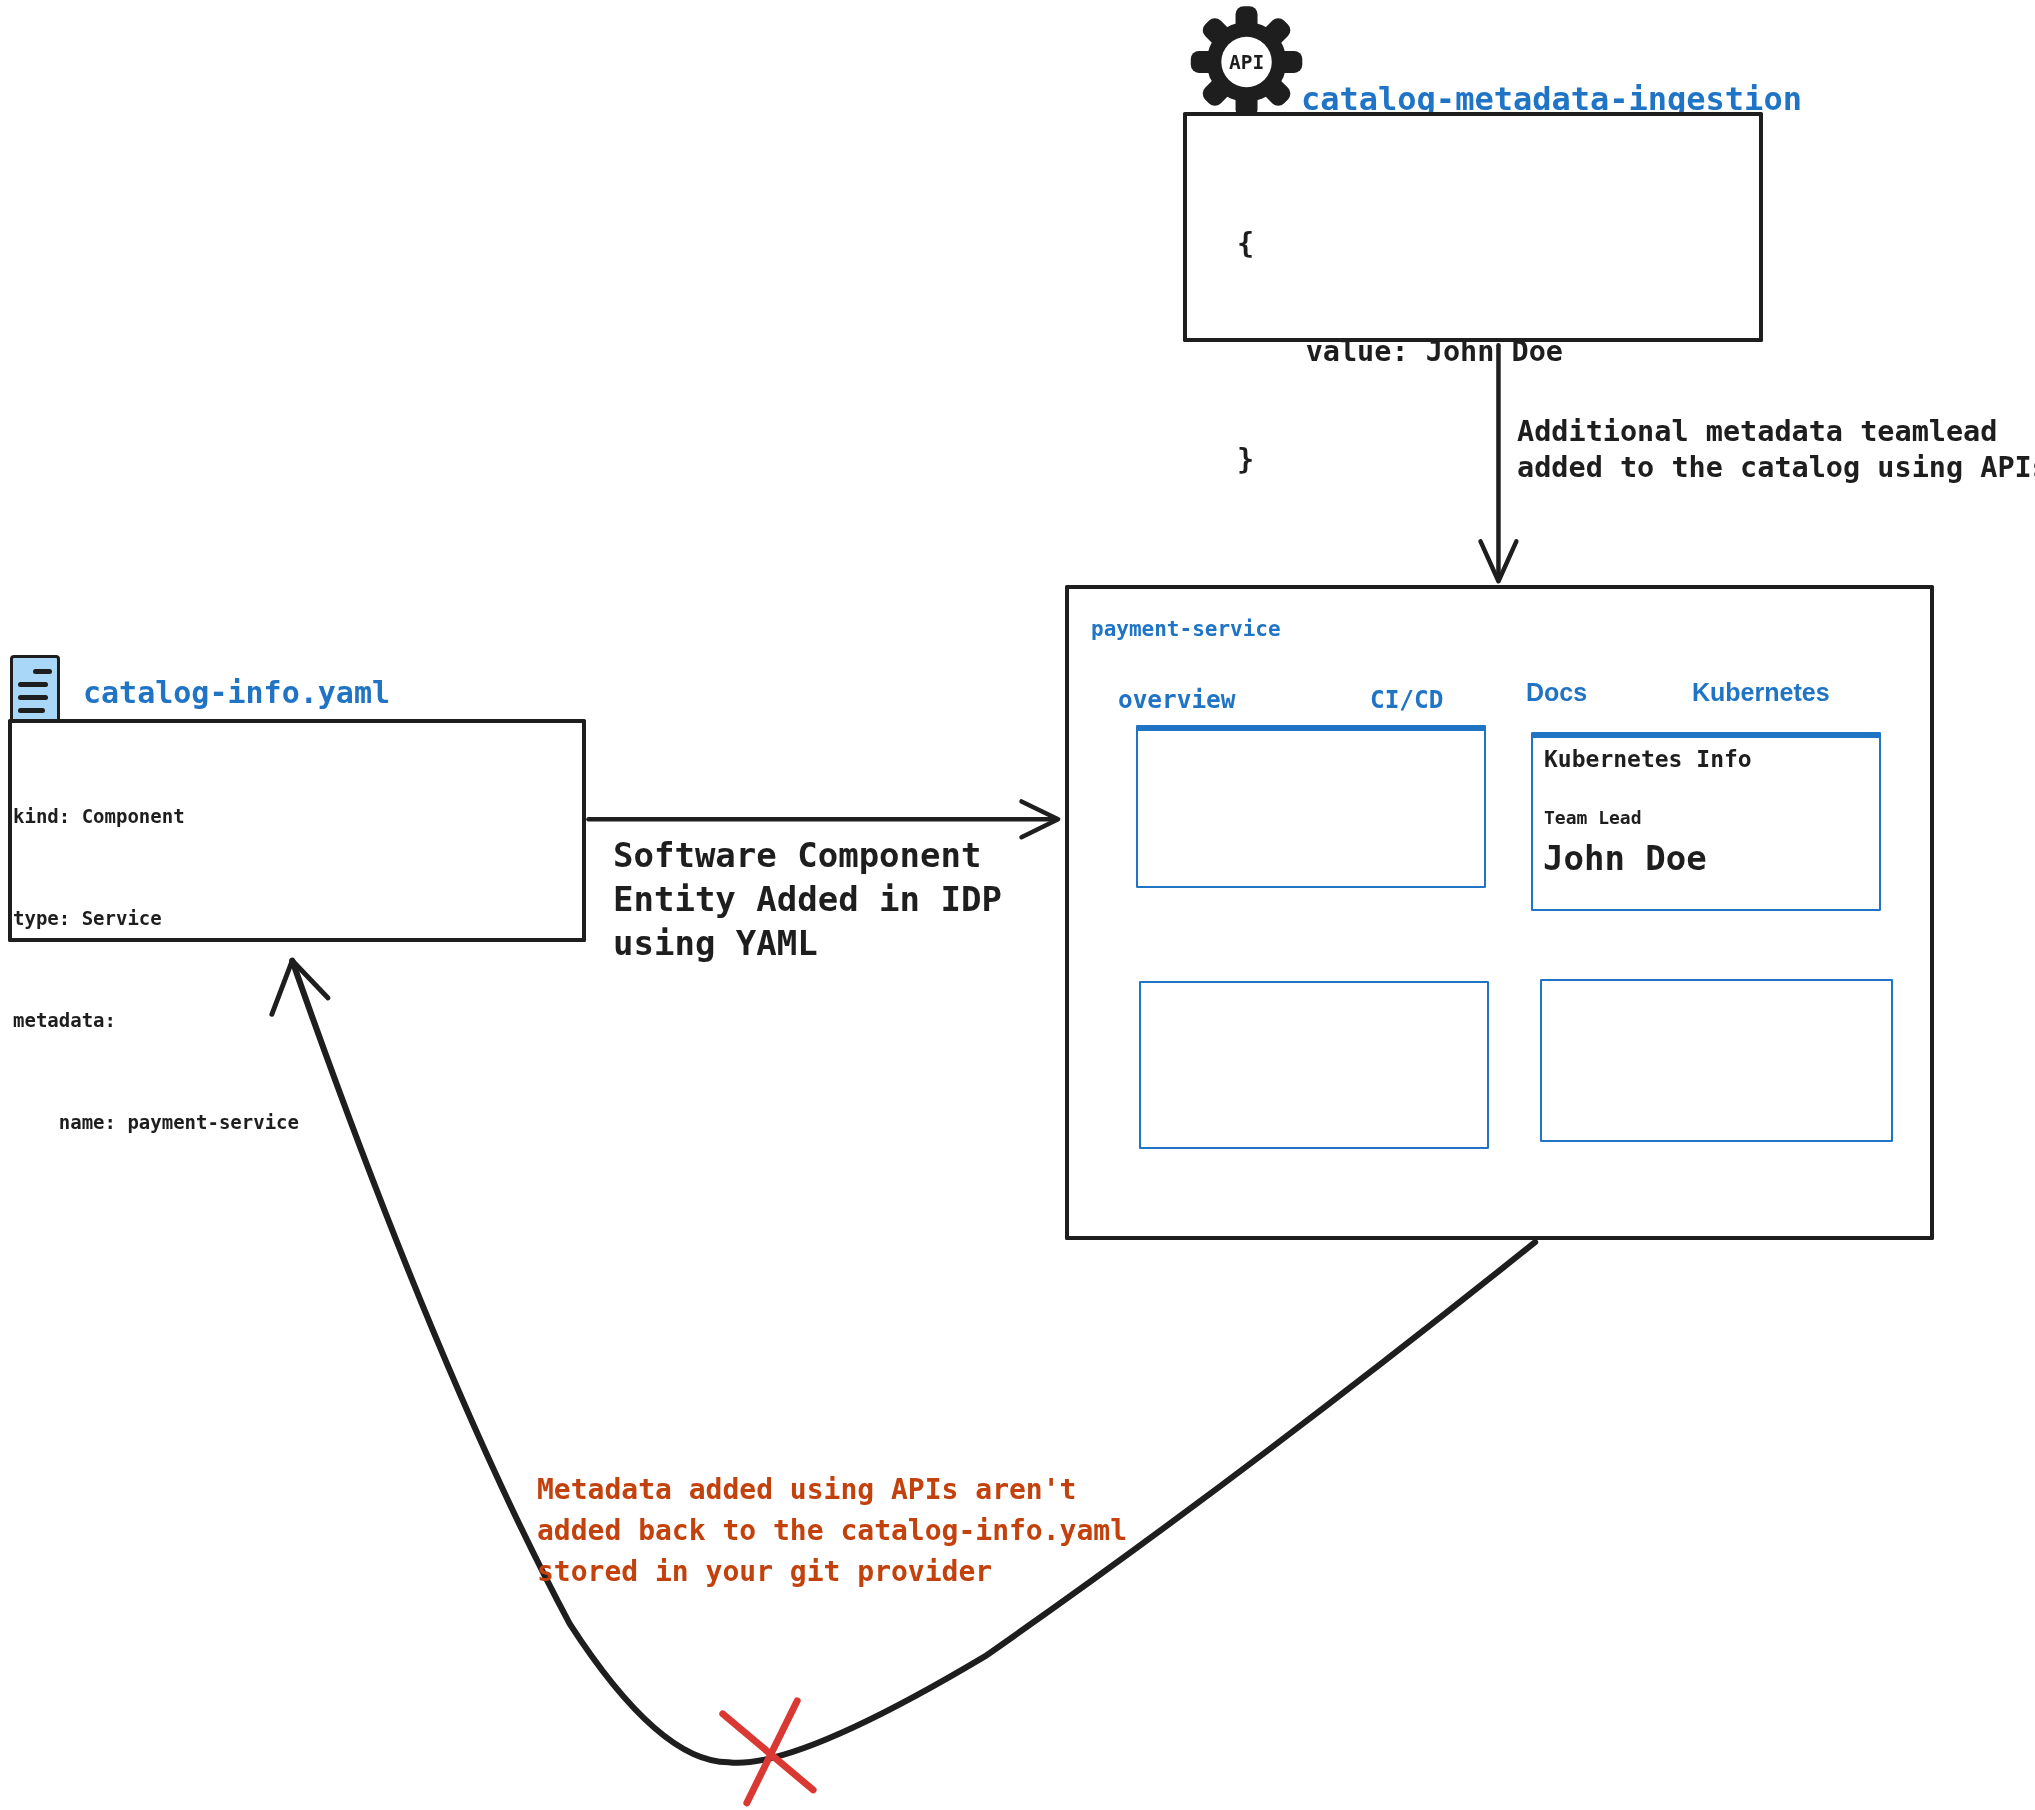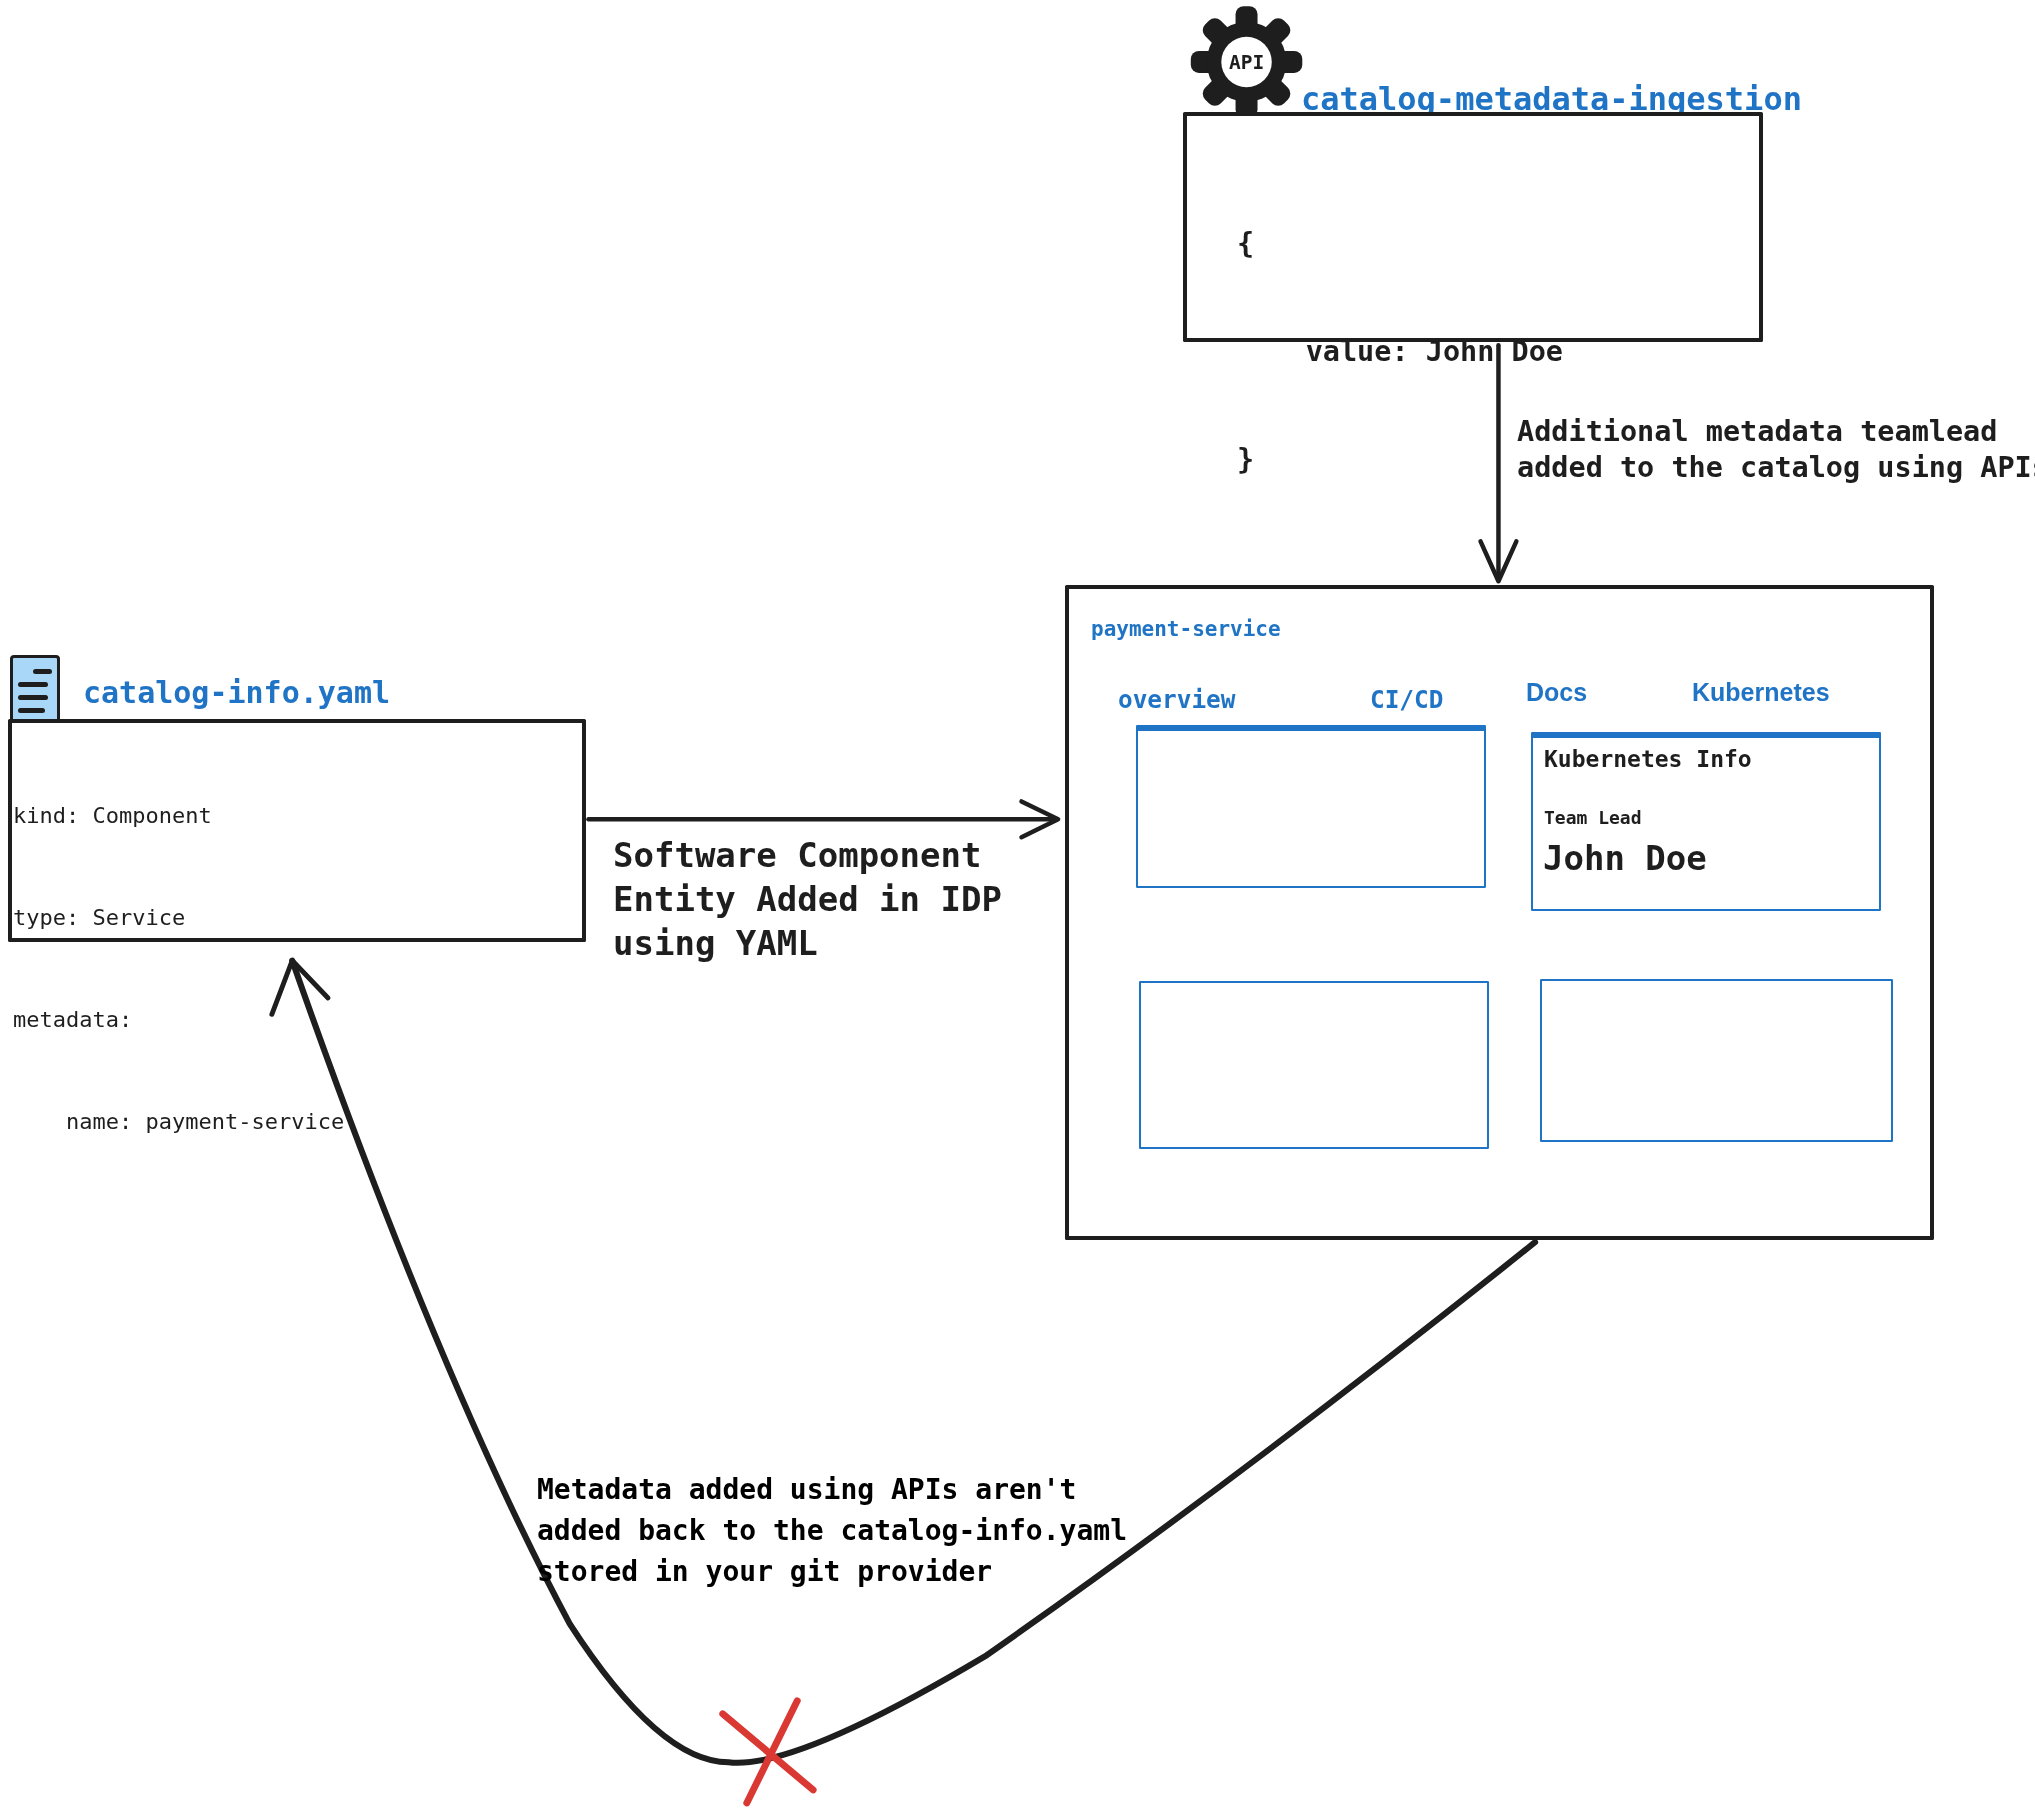--- a/index.html
+++ b/index.html
@@ -2,27 +2,27 @@
 <html style="font-size:6.5px"><head>
 <meta charset="utf-8">
 <style>
   html,body{margin:0;padding:0;background:#ffffff;}
   .canvas{position:relative;width:2056px;height:1810px;background:#ffffff;overflow:hidden;
           font-family:"DejaVu Sans Mono", monospace;color:#1e1e1e;}
   .abs{position:absolute;}
   .mono{font-family:"DejaVu Sans Mono", monospace;font-weight:bold;}
   .sans{font-family:"Liberation Sans", sans-serif;font-weight:bold;}
   .blue{color:#2074c5;}
-  .red{color:#000000;}
+  .red{color:#c2410c;}
   .ink{color:#1e1e1e;}
   .overlay{position:absolute;left:0;top:0;width:2056px;height:1810px;}
   .frame{position:absolute;box-sizing:border-box;border:4.1px solid #1e1e1e;background:#ffffff;border-radius:1.6px;}
   .panel{position:absolute;box-sizing:border-box;border:2.8px solid #2074c5;border-top-width:6.5px;background:#ffffff;border-radius:1.2px;}
   .code{white-space:pre;line-height:36px;font-size:28.5px;font-weight:bold;}
-  .yamlcode{white-space:pre;line-height:34px;font-size:22px;font-weight:normal;}
+  .yamlcode{white-space:pre;line-height:34px;font-size:19px;font-weight:bold;}
   .note{line-height:36px;font-size:28.5px;font-weight:bold;}
   .bignote{line-height:44px;font-size:34px;font-weight:bold;}
   .rednote{line-height:41px;font-size:28px;font-weight:bold;}
   .doc-icon{position:absolute;left:9.8px;top:655px;width:50px;height:72px;box-sizing:border-box;
             border:3.7px solid #1e1e1e;border-radius:4.1px;background:#a9d7f7;
             display:flex;flex-direction:column;justify-content:space-evenly;padding:3.3px 4.9px;}
   .doc-bar{height:5.3px;background:#1e1e1e;border-radius:2.8px;}
 </style>
 </head>
 <body>

